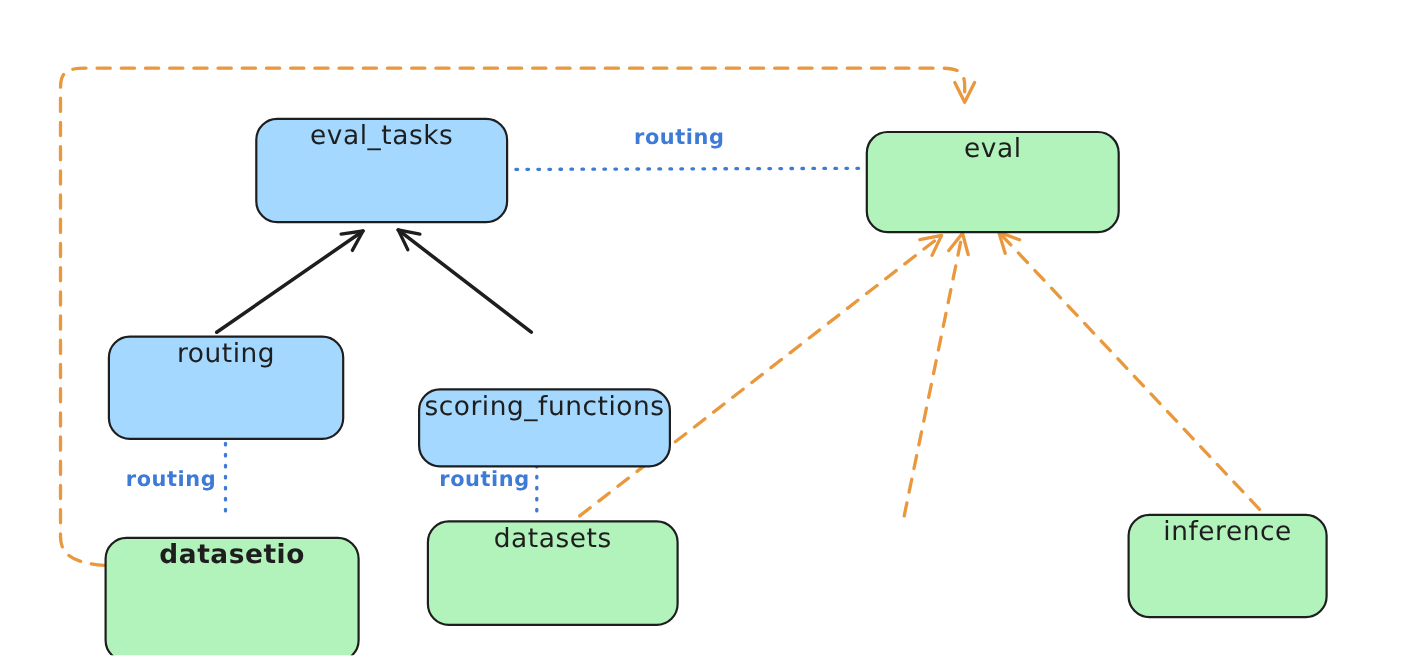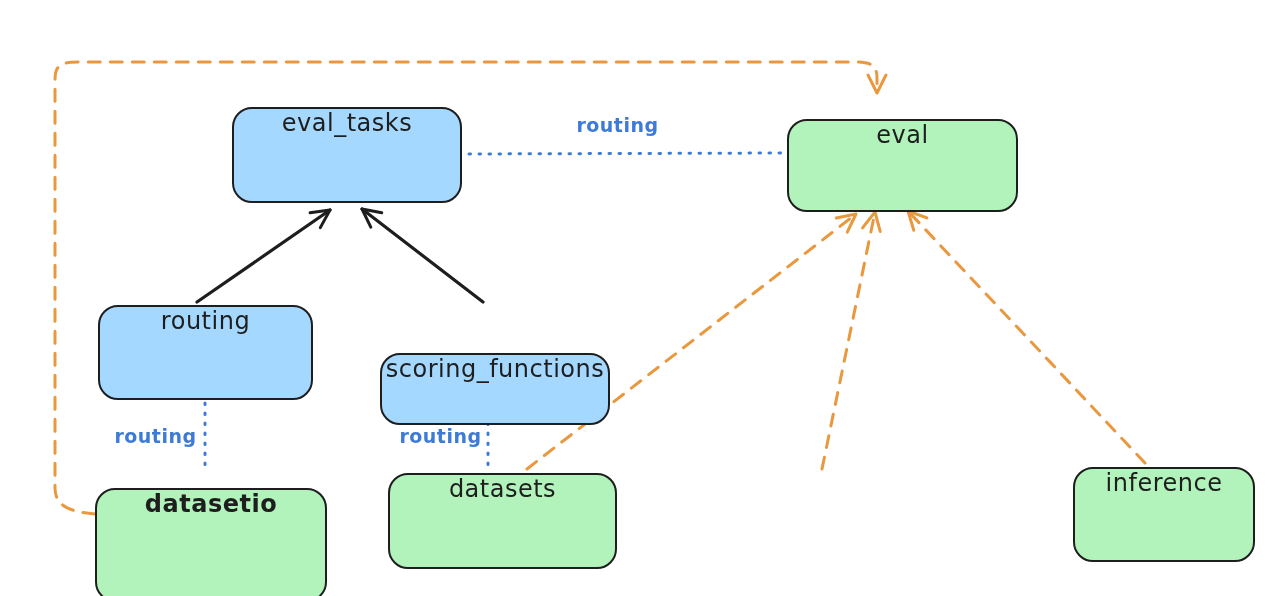--- a/index.html
+++ b/index.html
@@ -93,21 +93,21 @@
 
   <div class="node green" style="left:95px;top:488px;width:232px;height:114px;font-weight:bold;">
     <span>datasetio</span>
   </div>
 
   <div class="node green" style="left:388px;top:473px;width:229px;height:96px;">
     <span>datasets</span>
   </div>
 
 
-  <div class="node green" style="left:1025px;top:467px;width:182px;height:95px;margin-left:48px;">
+  <div class="node green" style="left:1025px;top:467px;width:182px;height:95px;">
     <span>inference</span>
   </div>
 
   <div class="edge-label" style="left:575px;top:114px;width:85px;">routing</div>
   <div class="edge-label" style="left:113px;top:425px;width:85px;">routing</div>
   <div class="edge-label" style="left:398px;top:425px;width:85px;">routing</div>
 
 </div>
 
 </body></html>

